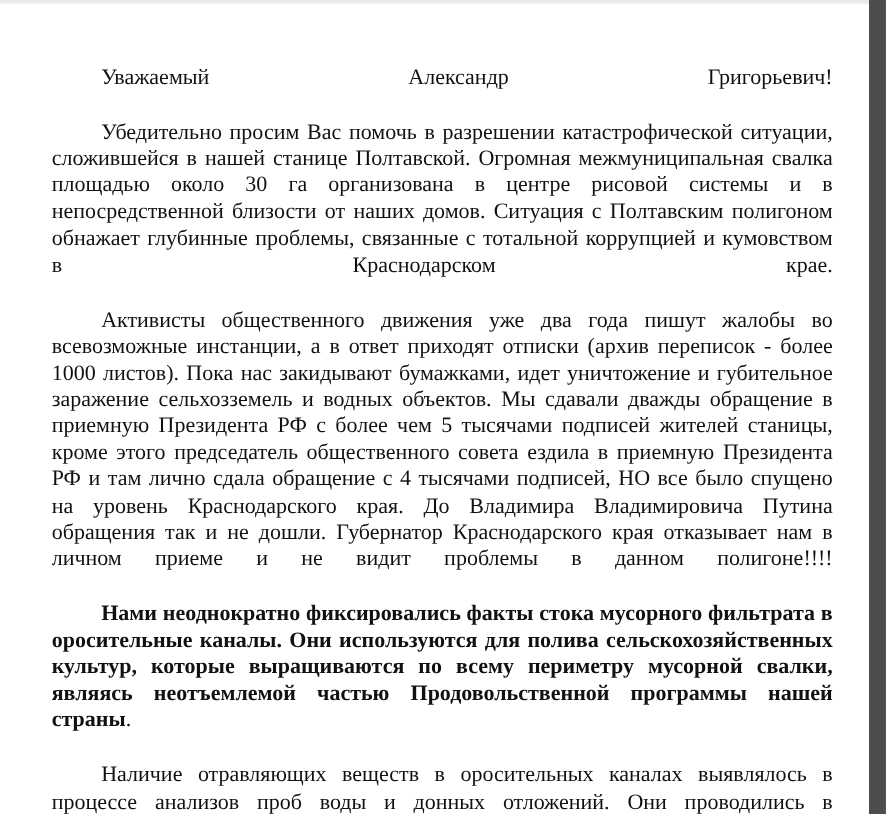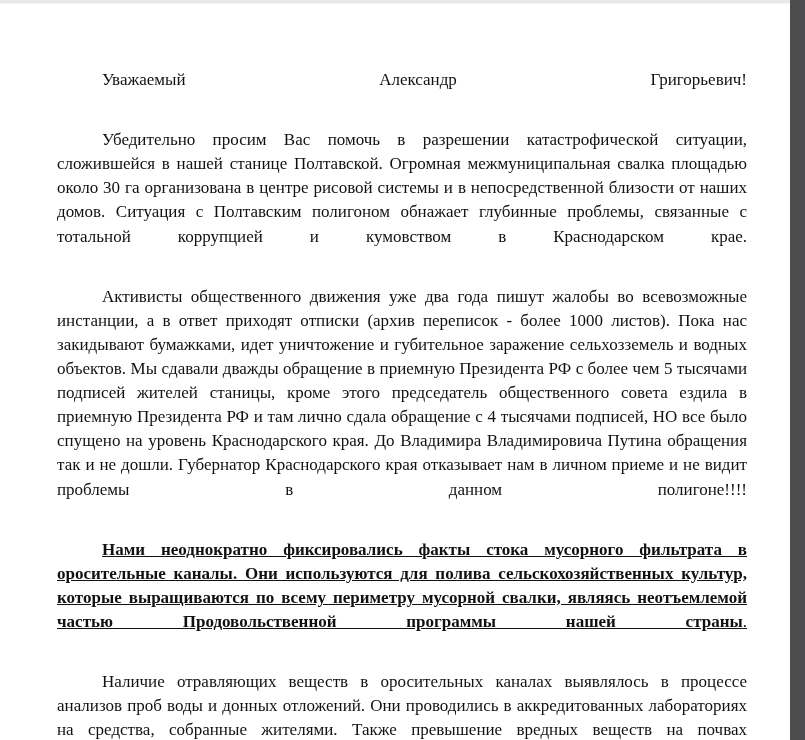--- a/index.html
+++ b/index.html
@@ -62,36 +62,35 @@
   }
 
   #doc-body {
     position: absolute;
     top: 56px;
     left: 45px;
     width: 714px;          
   }
 
   p.para {
-    margin: 12px;
+    margin: 2px;
     padding: 0;
     text-align: justify;
     text-justify: inter-word;
     text-indent: 45px;
-    font-size: 17px;
+    font-size: 20px;
     line-height: 24.1px;
     color: #111111;
     -webkit-font-smoothing: antialiased;
     hyphens: none;
     word-spacing: 0.1px;
   }
 
   p.para.bold {
     font-weight: bold;
-    text-decoration: underline;
   }
 
   p.para.bold .tail-plain {
     font-weight: normal;
   }
 
   
   p.para:after {
     content: "";
     display: inline-block;

